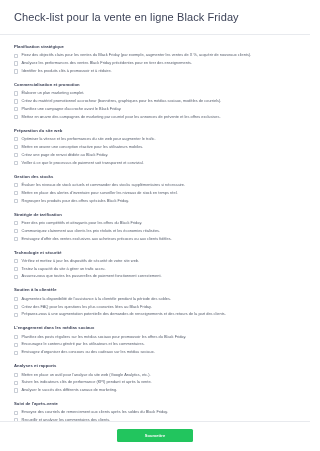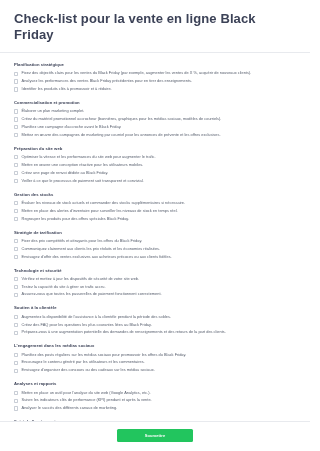--- a/index.html
+++ b/index.html
@@ -21,22 +21,22 @@
     box-sizing: border-box;
     display: flex;
     flex-direction: column;
   }
   .header {
     padding: 11px 14px 10px 14px;
     border-bottom: 1px solid #e8eaee;
     flex: 0 0 auto;
   }
   .page-title {
-    font-size: 13px;
-    font-weight: bold;
+    font-size: 11px;
+    font-weight: normal;
     color: #3c4257;
     letter-spacing: 0.1px;
     line-height: 1.2;
   }
   .body-scroll {
     flex: 1 1 auto;
     padding: 9px 14px 0 14px;
     overflow: hidden;
   }
   .section {

